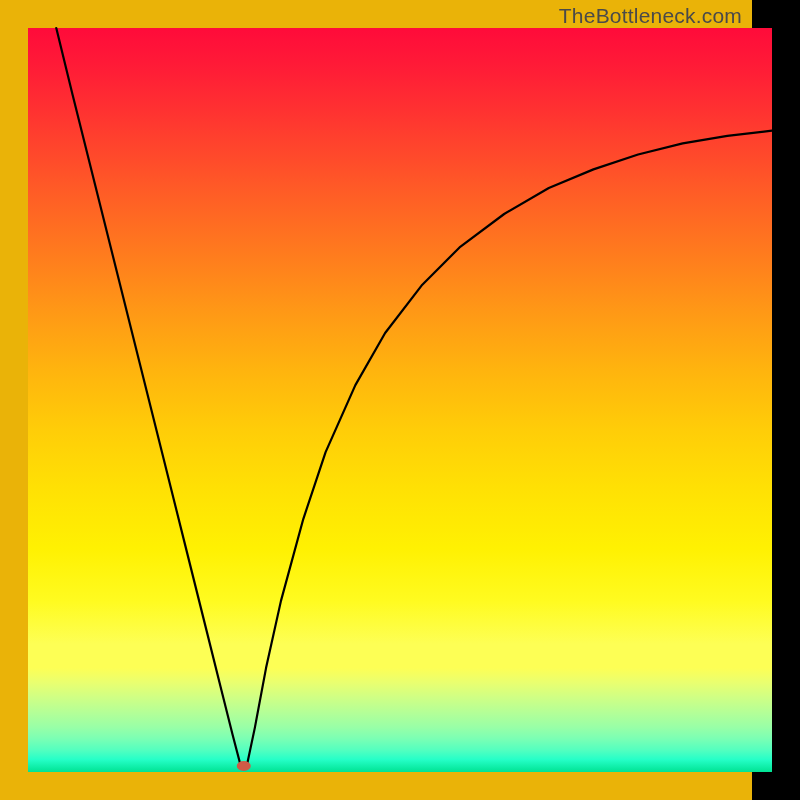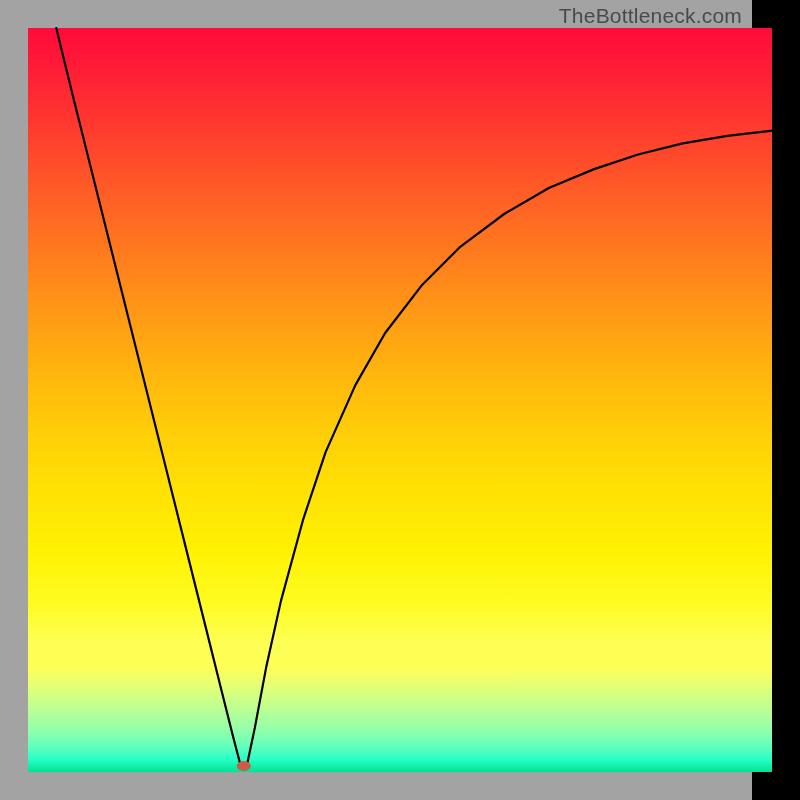--- a/index.html
+++ b/index.html
@@ -8,21 +8,21 @@
     width: 800px;
     height: 800px;
     overflow: hidden;
     background: #000;
     font-family: Arial, Helvetica, sans-serif;
   }
   .frame {
     position: relative;
     width: 752px;
     height: 800px;
-    background: #a3a3a3;
+    background: #eab308;
   }
   .plot-area {
     position: absolute;
     
     left: 28px;
     top: 28px;
     width: 744px;
     height: 744px;
     background: linear-gradient(
       to bottom,

